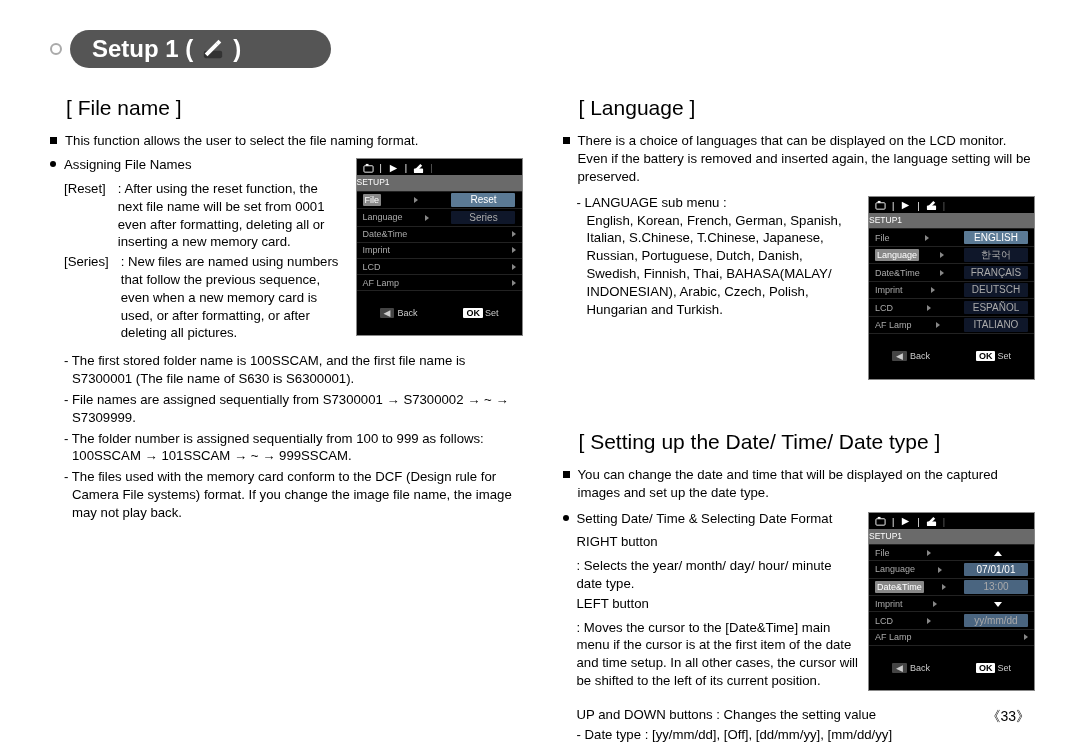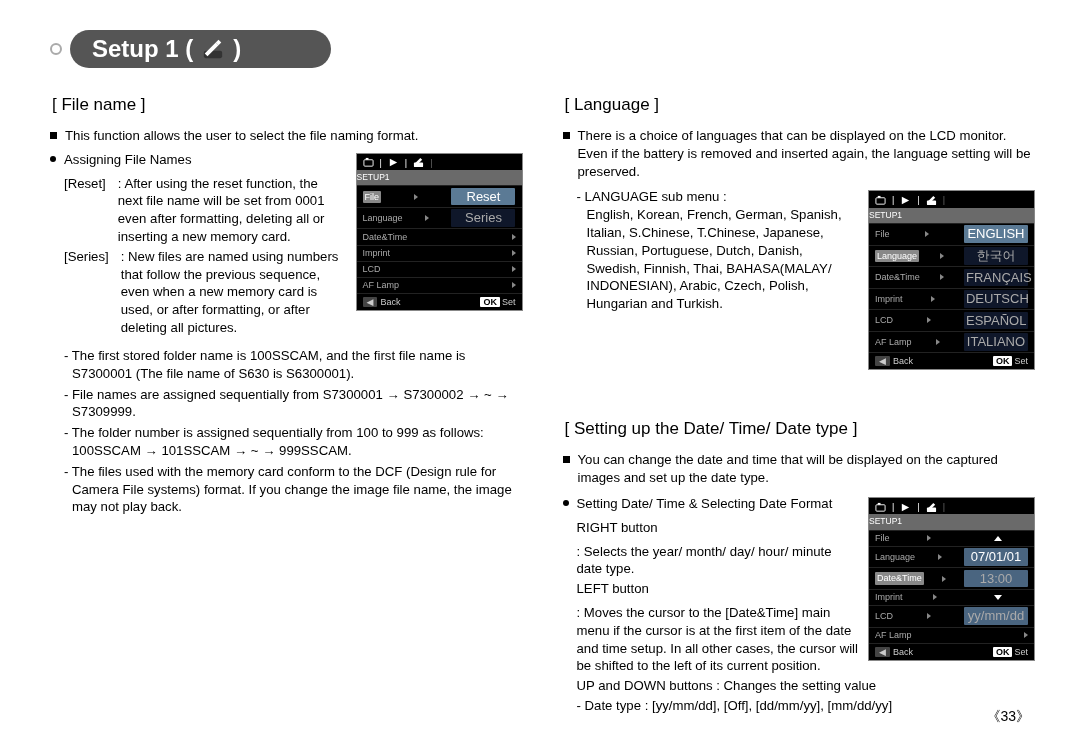--- a/index.html
+++ b/index.html
@@ -48,22 +48,22 @@
   .columns {
     display: flex;
     gap: 40px;
   }
   .col {
     flex: 1;
     font-size: 13.2px;
     line-height: 1.35;
   }
   .section-title {
-    font-size: 17px;
-    margin: 8px 0 10px 2px;
+    font-size: 21px;
+    margin: 8px 0 10px 16px;
   }
   .bullet-sq, .bullet-dot {
     display: flex;
     align-items: flex-start;
     gap: 8px;
     margin-bottom: 6px;
   }
   .bullet-sq::before {
     content: "";
     width: 7px; height: 7px;
@@ -133,34 +133,34 @@
     border-top: 1px solid #222;
   }
   .lcd-row.sel .lcd-label { background: #888; color: #fff; border-radius: 1px; padding: 0 2px; }
   .lcd-label { color: #aaa; }
   .lcd-sub {
     background: #5b7a95;
     color: #fff;
     width: 60px;
     text-align: center;
     border-radius: 1px;
-    font-size: 13px;
+    font-size: 10px;
     padding: 0 2px;
   }
   .lcd-sub.alt { background: #0f172a; color: #aaa; }
   .lcd-tri {
     width: 0; height: 0;
     border-top: 3px solid transparent;
     border-bottom: 3px solid transparent;
     border-left: 4px solid #888;
   }
   .lcd-foot {
     display: flex;
-    justify-content: space-between;
-    padding: 2px 6px;
+    justify-content: center;
+    padding: 16px 6px;
     border-top: 1px solid #222;
     color: #ccc;
   }
   .lcd-foot .ok {
     background: #fff; color: #000; font-weight: bold;
     padding: 0 3px; border-radius: 1px; margin-right: 2px; margin-left: 46px;
   }
   .lcd-foot .btn-left {
     background: #444; padding: 0 4px; border-radius: 1px; margin-right: 3px;
   }
@@ -424,21 +424,21 @@
           </div>
         <div class="indent-block">
           <div class="defn-row">
             <span class="dlabel">RIGHT button</span>
             <span class="dbody">: Selects the year/ month/ day/ hour/ minute date type.</span>
           </div>
           <div class="defn-row">
             <span class="dlabel">LEFT button</span>
             <span class="dbody">: Moves the cursor to the [Date&amp;Time] main menu if the cursor is at the first item of the date and time setup. In all other cases, the cursor will be shifted to the left of its current position.</span>
           </div>
-          <div style="margin-top:2px;">UP and DOWN buttons : Changes the setting value</div>
+          <div style="margin-top:16px;">UP and DOWN buttons : Changes the setting value</div>
           <div style="margin-top:2px;">- Date type : [yy/mm/dd], [Off], [dd/mm/yy], [mm/dd/yy]</div>
         </div>
       </div>
     </div>
   </div>
 </div>
 
 <div class="page-num">《33》</div>
 
 </body></html>

